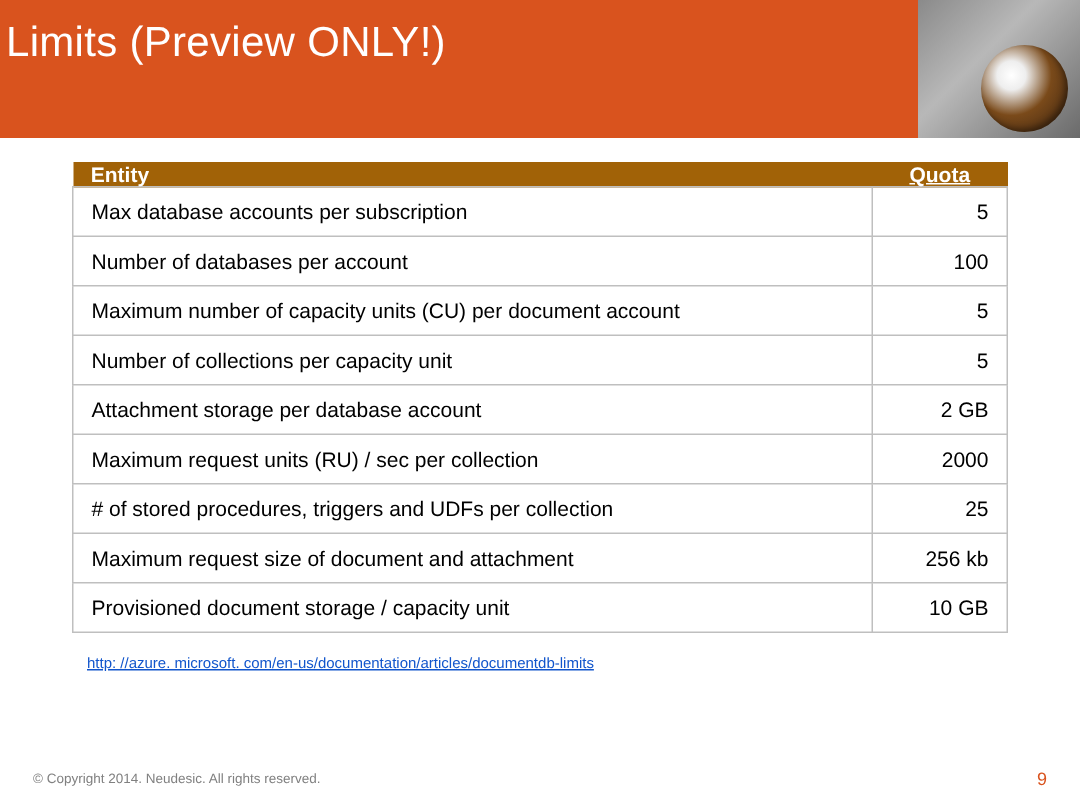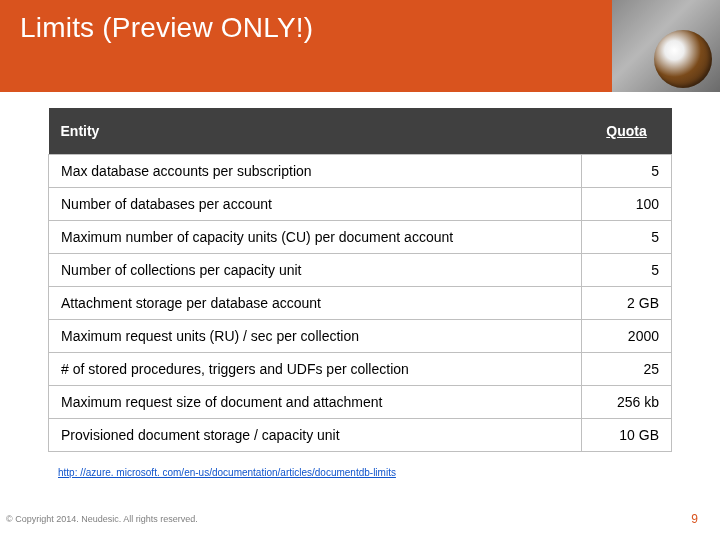--- a/index.html
+++ b/index.html
@@ -1,30 +1,30 @@
 <!DOCTYPE html>
 <html><head>
 <meta charset="utf-8">
 <style>
   * { box-sizing: border-box; margin: 0; padding: 0; }
   html, body { width: 720px; height: 540px; font-family: Arial, Helvetica, sans-serif; background: #fff; }
   .slide { width: 720px; height: 540px; position: relative; }
-  .header { height: 92px; background: #D9531E; display: flex; align-items: flex-start; padding: 12px 20px; }
+  .header { height: 92px; background: #D9531E; display: flex; align-items: flex-start; padding: 12px 4px; }
   .header-title { color: #fff; font-size: 28px; font-weight: 400; letter-spacing: 0.2px; }
   .header-img { position: absolute; right: 0; top: 0; width: 108px; height: 92px; background: linear-gradient(135deg, #8a8a8a 0%, #b8b8b8 40%, #6a6a6a 100%); overflow: hidden; }
   .barrel { position: absolute; right: 8px; bottom: 4px; width: 58px; height: 58px; border-radius: 50%; background: radial-gradient(circle at 35% 35%, #fff 0%, #eee 18%, #7a4a1a 50%, #3a2210 100%); box-shadow: -2px -2px 4px rgba(0,0,0,.4) inset; }
   .table-wrap { padding: 16px 48px 4px 48px; }
   table { width: 100%; border-collapse: collapse; font-size: 14px; }
-  thead th { background: #404040; color: #fff; font-weight: 700; padding: 15px 12px; text-align: left; }
+  thead th { background: #a16207; color: #fff; font-weight: 700; padding: 0 12px; text-align: left; }
   thead th.quota { text-align: center; width: 90px; text-decoration: underline; }
   tbody td { padding: 8px 12px; border: 1px solid #bfbfbf; margin-left: 43px; }
   tbody td.v { text-align: right; width: 90px; }
   .link-row { padding: 6px 48px 0 58px; }
   .link-row a { color: #1155cc; font-size: 10px; text-decoration: underline; }
-  .footer { position: absolute; bottom: 14px; left: 6px; right: 22px; display: flex; align-items: center; justify-content: space-between; color: #808080; font-size: 9px; }
+  .footer { position: absolute; bottom: 14px; left: 22px; right: 22px; display: flex; align-items: center; justify-content: space-between; color: #808080; font-size: 9px; }
   .footer .pg { color: #D9531E; font-size: 12px; }
 </style>
 </head>
 <body>
 
 <div class="slide">
 
   <div class="header">
     <div class="header-title">Limits (Preview ONLY!)</div>
     <div class="header-img">

